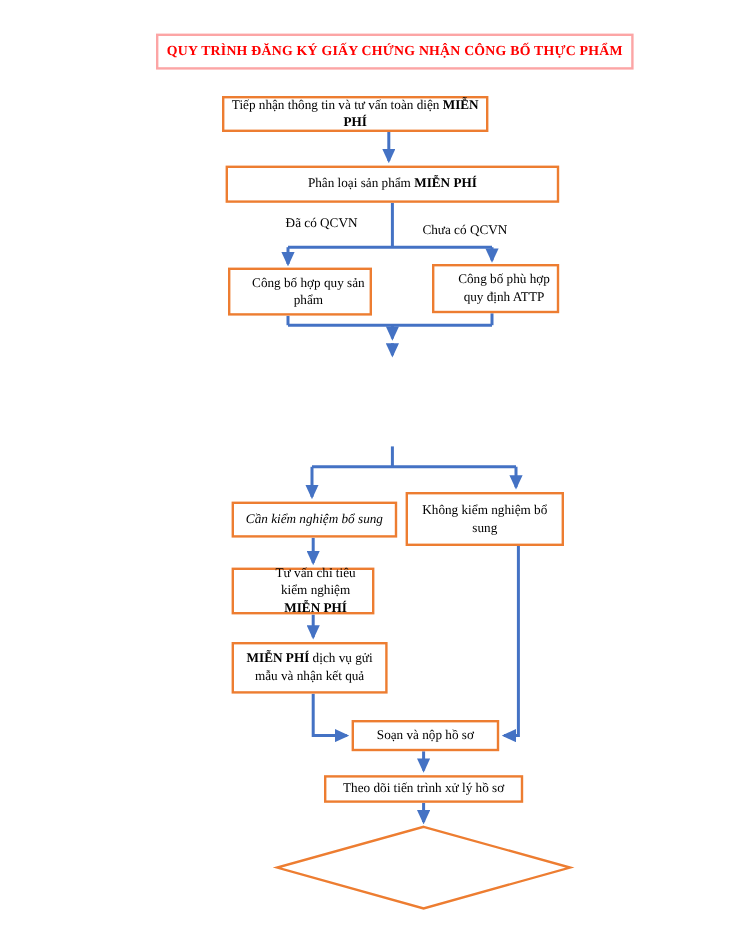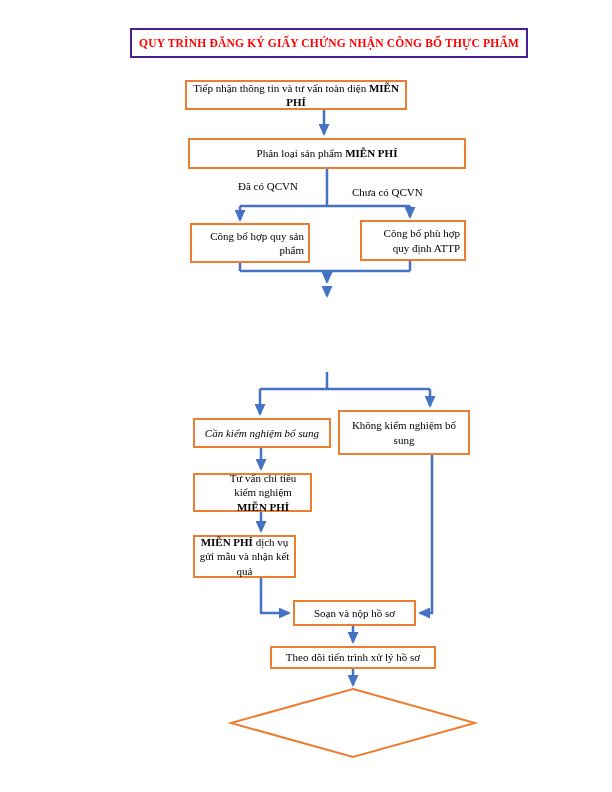--- a/index.html
+++ b/index.html
@@ -8,24 +8,24 @@
     position:relative; width:612px; height:792px; background:#fff;
     font-family:"Liberation Serif","DejaVu Serif",serif; color:#000;
     margin:0 auto; overflow:hidden;
   }
   .connectors { position:absolute; left:0; top:0; width:612px; height:792px; }
   .node {
     position:absolute; border:2px solid #ED7D31; background:#fff;
     display:flex; align-items:center; justify-content:center;
     text-align:center; font-size:11px; line-height:1.3; padding:2px 4px;
   }
-  .node.left-align { justify-content:flex-start; text-align:right; padding-left:18px; }
+  .node.left-align { justify-content:flex-start; text-align:center; padding-left:18px; }
   .title-box {
     position:absolute; left:130px; top:28px; width:398px; height:30px;
-    border:2px solid #4c1d95; background:#fff;
+    border:2px solid #fca5a5; background:#fff;
     display:flex; align-items:center; justify-content:center; text-align:center;
     color:#FF0000; font-weight:bold; font-size:11.5px; letter-spacing:.2px;
   }
   .branch-label { position:absolute; font-size:11px; white-space:nowrap; }
   .diamond-text {
     position:absolute; left:281px; top:701px; width:144px;
     text-align:center; font-size:11px; line-height:1.35;
   }
   b { font-weight:bold; }
 </style>
@@ -100,21 +100,21 @@
   </div>
 
   <div class="node" style="left:338px; top:410px; width:132px; height:45px;">
     <span>Không kiểm nghiệm bổ sung</span>
   </div>
 
   <div class="node" style="left:193px; top:473px; width:119px; height:39px;padding-left:25px;">
     <span><span>Tư vấn chỉ tiêu kiểm nghiệm </span><b>MIỄN PHÍ</b></span>
   </div>
 
-  <div class="node" style="left:193px; top:535px; width:103px; height:43px;justify-content:flex-end;">
+  <div class="node" style="left:193px; top:535px; width:130px; height:43px;justify-content:flex-end;">
     <span><b>MIỄN PHÍ</b><span> dịch vụ gửi mẫu và nhận kết quả</span></span>
   </div>
 
   <div class="node" style="left:293px; top:600px; width:123px; height:26px;">
     <span>Soạn và nộp hồ sơ</span>
   </div>
 
   <div class="node" style="left:270px; top:646px; width:166px; height:23px;">
     <span>Theo dõi tiến trình xử lý hồ sơ</span>
   </div>

